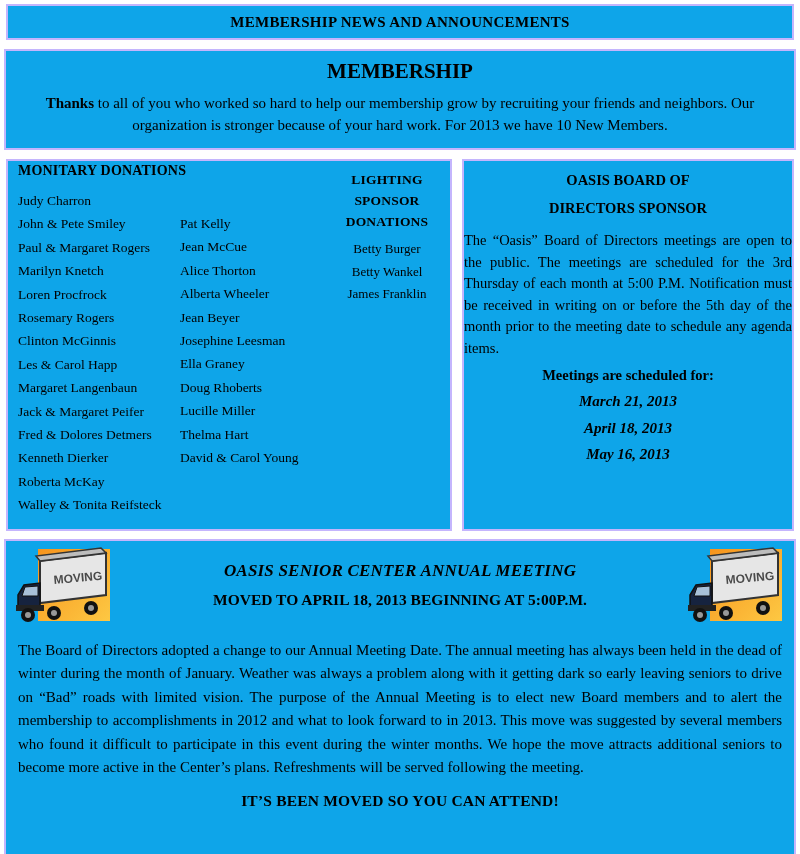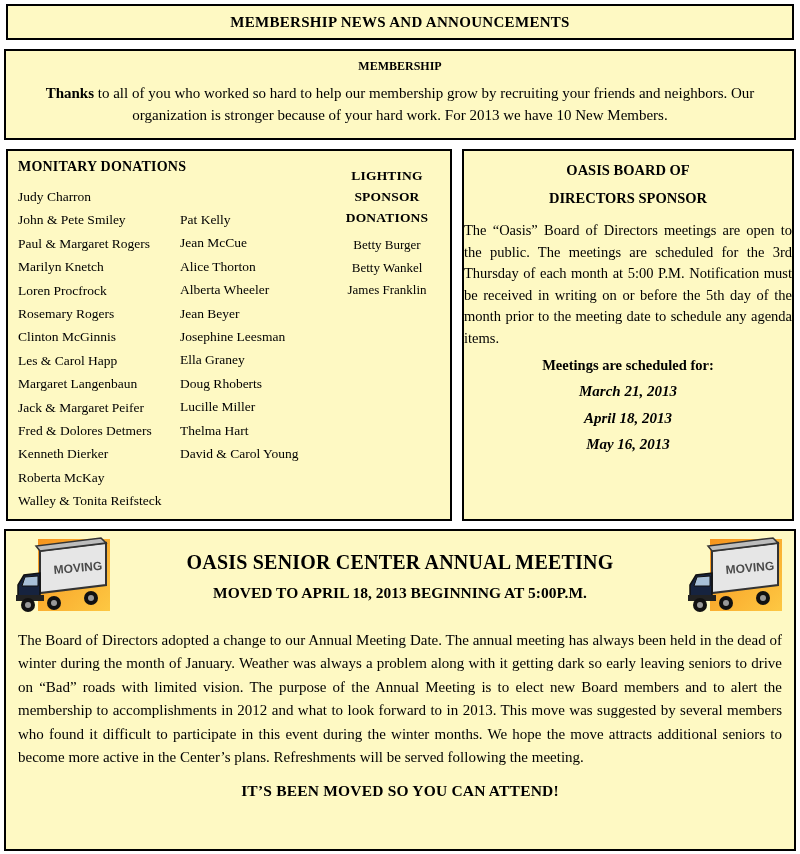--- a/index.html
+++ b/index.html
@@ -1,33 +1,33 @@
 <!DOCTYPE html>
 <html><head>
 <meta charset="utf-8">
 <style>
   * { margin: 0; padding: 0; box-sizing: border-box; }
   html, body { width: 800px; height: 854px; background: #fff; overflow: hidden; }
   body { font-family: "Liberation Serif", "DejaVu Serif", serif; color: #000; }
 
-  .box { border: 2px solid #000000; background: #fef9c3; }
+  .box { border: 2px solid #c4b5fd; background: #0ea5e9; }
 
   
   .banner { margin: 4px 6px 0 6px; padding: 8px 0 7px 0; text-align: center; }
   .banner-title { font-weight: bold; font-size: 15px; letter-spacing: 0.3px; }
 
   
   .membership { margin: 9px 4px 0 4px; padding: 8px 14px 12px 14px; }
-  .membership-heading { text-align: center; font-weight: bold; font-size: 12px; }
+  .membership-heading { text-align: center; font-weight: bold; font-size: 21px; }
   .membership-body { margin-top: 8px; text-align: center; font-size: 15px; line-height: 22px; }
   .membership-body .lead-bold { font-weight: bold; text-align: right; }
 
   
   .middle { display: flex; margin: 9px 6px 0 6px; gap: 10px; height: 372px; }
-  .left-box { width: 446px; padding: 6px 8px 6px 10px; height: 100%; }
+  .left-box { width: 446px; padding: 0 8px 6px 10px; height: 100%; }
   .right-box { flex: 1; padding: 10px 0; height: 100%; }
 
   .monetary-heading { font-weight: bold; font-size: 14px; letter-spacing: 0.2px; padding-top: 2px; }
   .columns { display: flex; margin-top: 10px; }
   .col1 { width: 162px; }
   .col2 { width: 152px; margin-top: 23px; }
   .col3 { flex: 1; text-align: center; margin-top: -20px; }
   .name-row { font-size: 13.5px; line-height: 23.4px; white-space: nowrap; }
   .lighting-heading .lighting-head-line { font-weight: bold; font-size: 13.5px; line-height: 21px; letter-spacing: 0.2px; }
   .lighting-names { margin-top: 6px; }
@@ -39,21 +39,21 @@
   .schedule-heading { margin-top: 8px; text-align: center; font-weight: bold; font-size: 14.5px; }
   .schedule-dates { margin-top: 4px; text-align: center; font-style: italic; }
   .schedule-dates .meeting-date { font-weight: bold; font-size: 15px; line-height: 26.5px; }
 
   
   .bottom-box { margin: 8px 4px 0 4px; height: 322px; padding-bottom: 6px; }
   .bottom-header { display: flex; align-items: flex-start; padding: 6px 8px 0 8px; }
   .truck { width: 100px; height: 84px; flex: 0 0 auto; }
   .truck-svg { width: 100%; height: 100%; display: block; }
   .bottom-titles { flex: 1; text-align: center; padding-top: 14px; }
-  .annual-title { font-weight: bold; font-size: 20px; letter-spacing: 0.2px; }
+  .annual-title { font-weight: bold; font-size: 17px; letter-spacing: 0.2px; font-style: italic; }
   .annual-subtitle { font-weight: bold; font-size: 15.5px; margin-top: 10px; }
   .annual-body { margin: 8px 12px 0 12px; font-size: 15px; line-height: 23.4px; text-align: justify; }
   .annual-footer { margin-top: 13px; text-align: center; font-weight: bold; font-size: 15.5px; letter-spacing: 0.2px; }
 
   .moving-label { font-family: "Liberation Sans", sans-serif; font-weight: bold; }
 </style>
 </head>
 <body>
 
 <svg width="0" height="0" style="position:absolute" aria-hidden="true">

